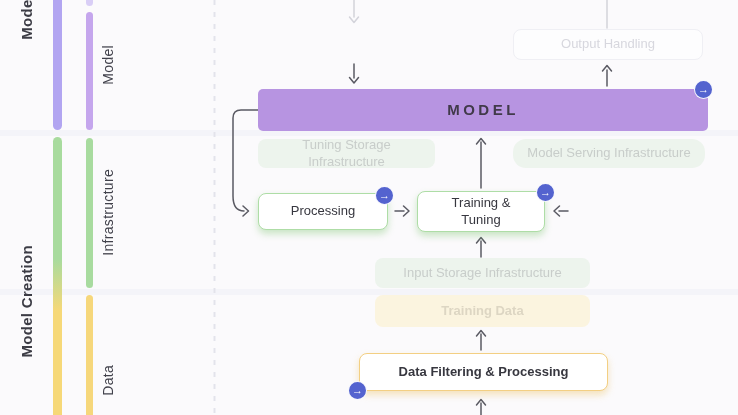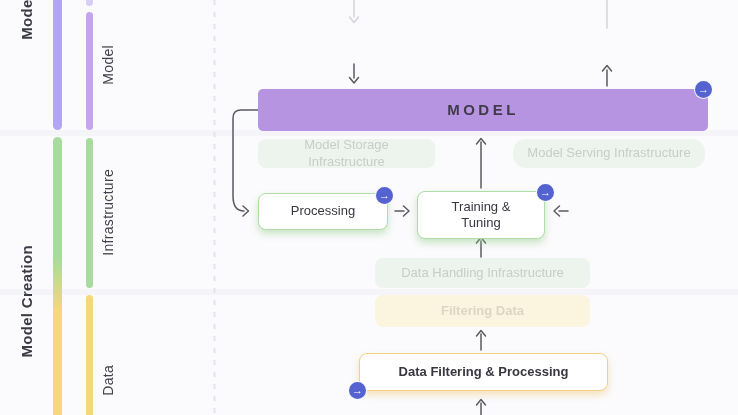--- a/index.html
+++ b/index.html
@@ -56,21 +56,21 @@
 
   .node.input-handling{left:259px;top:29px;width:190px;height:31px;}
   .node.output-handling{left:513px;top:29px;width:190px;height:31px;}
   .node.model-box{
     left:258px;top:89px;width:450px;height:42px;border-radius:5px;
     background:#b794e1;color:#413a4a;font-size:15px;font-weight:700;letter-spacing:3.5px;
   }
   .node.model-storage{left:258px;top:139px;width:177px;height:29px;}
   .node.model-serving{left:513px;top:139px;width:192px;height:29px;border-radius:13px;}
   .node.evaluation{left:258px;top:193px;width:130px;height:37px;}
-  .node.training{left:417px;top:191px;width:128px;height:48px;padding:2px 26px;}
+  .node.training{left:417px;top:191px;width:128px;height:41px;padding:2px 26px;}
   .node.frameworks{left:575px;top:192px;width:130px;height:38px;}
   .node.data-storage{left:375px;top:258px;width:215px;height:30px;}
   .node.training-data{left:375px;top:295px;width:215px;height:32px;}
   .node.data-filtering{left:359px;top:353px;width:249px;height:38px;}
 
   
   .jump{
     position:absolute;width:19px;height:19px;border-radius:50%;
     background:#5463cf;border:1.5px solid rgba(255,255,255,.95);
     color:#ffffff;font-size:11px;font-weight:700;line-height:17px;text-align:center;
@@ -129,31 +129,32 @@
   <div class="bar inner inner-purple"></div>
   <div class="bar inner inner-green"></div>
   <div class="bar inner inner-yellow"></div>
 
   <div class="vlabel group top-model">Model</div>
   <div class="vlabel group creation">Model Creation</div>
   <div class="vlabel section sec-model">Model</div>
   <div class="vlabel section sec-infra">Infrastructure</div>
   <div class="vlabel section sec-data">Data</div>
 
+  <div class="node ghost-outline output-handling">Output Handling</div>
 
   <div class="node model-box">MODEL</div>
 
-  <div class="node ghost-green model-storage">Model Storage Infrastructure</div>
+  <div class="node ghost-green model-storage">Tuning Storage Infrastructure</div>
   <div class="node ghost-green model-serving">Model Serving Infrastructure</div>
 
   <div class="node active-green evaluation">Processing</div>
   <div class="node active-green training">Training &amp; Tuning</div>
 
-  <div class="node ghost-green data-storage">Data Handling Infrastructure</div>
-  <div class="node ghost-yellow training-data">Filtering Data</div>
+  <div class="node ghost-green data-storage">Input Storage Infrastructure</div>
+  <div class="node ghost-yellow training-data">Training Data</div>
   <div class="node active-yellow data-filtering">Data Filtering &amp; Processing</div>
 
   <div class="jump j-model">→</div>
   <div class="jump j-eval">→</div>
   <div class="jump j-train">→</div>
   <div class="jump j-filter">→</div>
 
 </div>
 
 </body></html>

